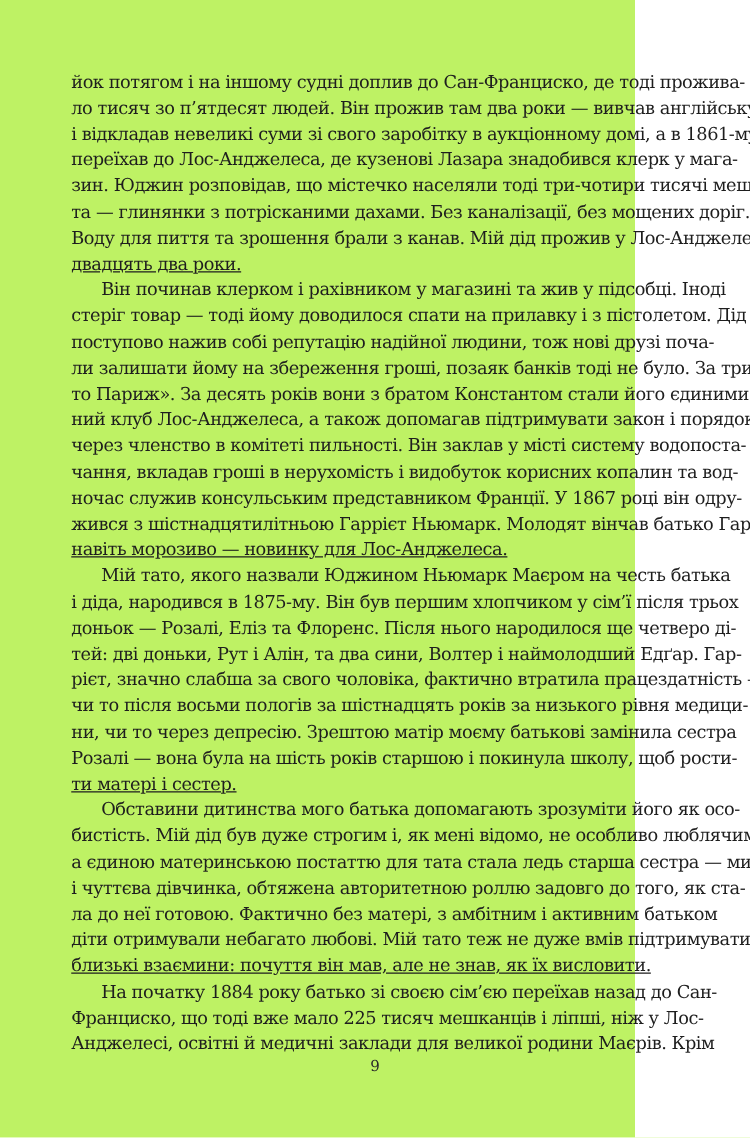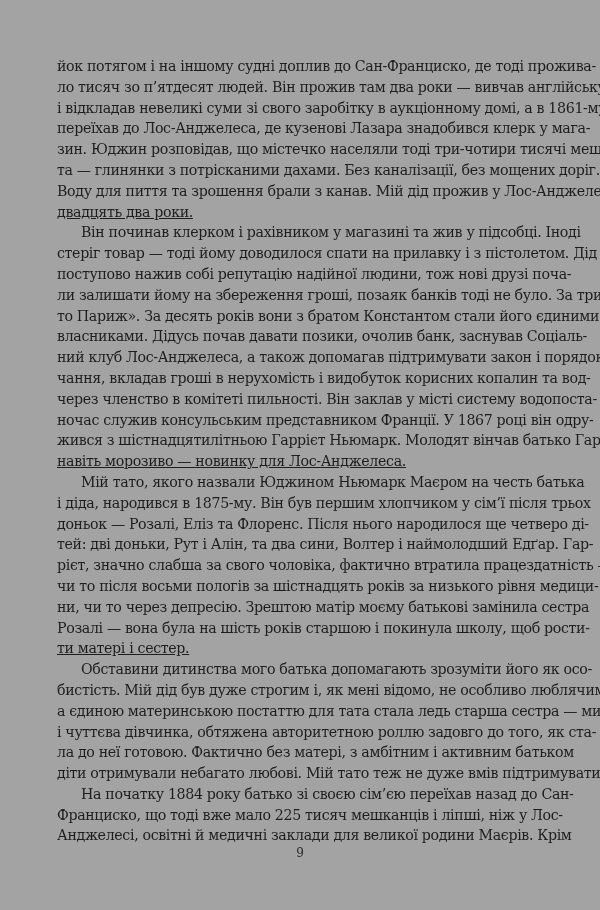--- a/index.html
+++ b/index.html
@@ -1,19 +1,19 @@
 <!DOCTYPE html>
 <html><head>
 <meta charset="utf-8">
 <style>
   html, body { margin: 0; padding: 0; background: #ffffff; }
   body { width: 600px; height: 910px; position: relative; overflow: hidden; }
   .page {
-    position: absolute; left: 0; top: 0; width: 600px; height: 910px;
-    background: #a3a3a3;
+    position: absolute; left: 0; top: 0; width: 508px; height: 910px;
+    background: #bef264;
   }
   .text-block {
     position: absolute; left: 57px; top: 56px; width: 466px;
     font-family: "DejaVu Serif", "Liberation Serif", serif;
     font-size: 14.2px; line-height: 20.8px; color: #1e1e1e;
     letter-spacing: -0.35px;
   }
   .line {
     display: block; height: 20.8px; white-space: nowrap;
     text-align: justify; text-align-last: justify;
@@ -40,24 +40,23 @@
         <span class="line">та — глинянки з потрісканими дахами. Без каналізації, без мощених доріг.</span>
         <span class="line">Воду для пиття та зрошення брали з канав. Мій дід прожив у Лос-Анджелесі</span>
         <span class="line last">двадцять два роки.</span>
       </div>
       <div>
         <span class="line indent">Він починав клерком і рахівником у магазині та жив у підсобці. Іноді</span>
         <span class="line">стеріг товар — тоді йому доводилося спати на прилавку і з пістолетом. Дід</span>
         <span class="line">поступово нажив собі репутацію надійної людини, тож нові друзі поча-</span>
         <span class="line">ли залишати йому на збереження гроші, позаяк банків тоді не було. За три</span>
         <span class="line">то Париж». За десять років вони з братом Константом стали його єдиними</span>
-        <span class="line">власниками. Дідусь почав давати позики, очолив банк, заснував Соціаль-</span>
         <span class="line">ний клуб Лос-Анджелеса, а також допомагав підтримувати закон і порядок</span>
+        <span class="line">через членство в комітеті пильності. Він заклав у місті систему водопоста-</span>
         <span class="line">чання, вкладав гроші в нерухомість і видобуток корисних копалин та вод-</span>
-        <span class="line">через членство в комітеті пильності. Він заклав у місті систему водопоста-</span>
         <span class="line">ночас служив консульським представником Франції. У 1867 році він одру-</span>
         <span class="line">жився з шістнадцятилітньою Гаррієт Ньюмарк. Молодят вінчав батько Гар-</span>
         <span class="line last">навіть морозиво — новинку для Лос-Анджелеса.</span>
       </div>
       <div>
         <span class="line indent">Мій тато, якого назвали Юджином Ньюмарк Маєром на честь батька</span>
         <span class="line">і діда, народився в 1875-му. Він був першим хлопчиком у сім’ї після трьох</span>
         <span class="line">доньок — Розалі, Еліз та Флоренс. Після нього народилося ще четверо ді-</span>
         <span class="line">тей: дві доньки, Рут і Алін, та два сини, Волтер і наймолодший Едґар. Гар-</span>
         <span class="line">рієт, значно слабша за свого чоловіка, фактично втратила працездатність —</span>
@@ -66,20 +65,21 @@
         <span class="line">Розалі — вона була на шість років старшою і покинула школу, щоб рости-</span>
         <span class="line last">ти матері і сестер.</span>
       </div>
       <div>
         <span class="line indent">Обставини дитинства мого батька допомагають зрозуміти його як осо-</span>
         <span class="line">бистість. Мій дід був дуже строгим і, як мені відомо, не особливо люблячим,</span>
         <span class="line">а єдиною материнською постаттю для тата стала ледь старша сестра — мила</span>
         <span class="line">і чуттєва дівчинка, обтяжена авторитетною роллю задовго до того, як ста-</span>
         <span class="line">ла до неї готовою. Фактично без матері, з амбітним і активним батьком</span>
         <span class="line">діти отримували небагато любові. Мій тато теж не дуже вмів підтримувати</span>
+        <span class="line last">близькі взаємини: почуття він мав, але не знав, як їх висловити.</span>
       </div>
       <div>
         <span class="line indent">На початку 1884 року батько зі своєю сім’єю переїхав назад до Сан-</span>
         <span class="line">Франциско, що тоді вже мало 225 тисяч мешканців і ліпші, ніж у Лос-</span>
         <span class="line">Анджелесі, освітні й медичні заклади для великої родини Маєрів. Крім</span>
       </div>
     </div>
   <div class="folio">9</div>
 </div>
 

